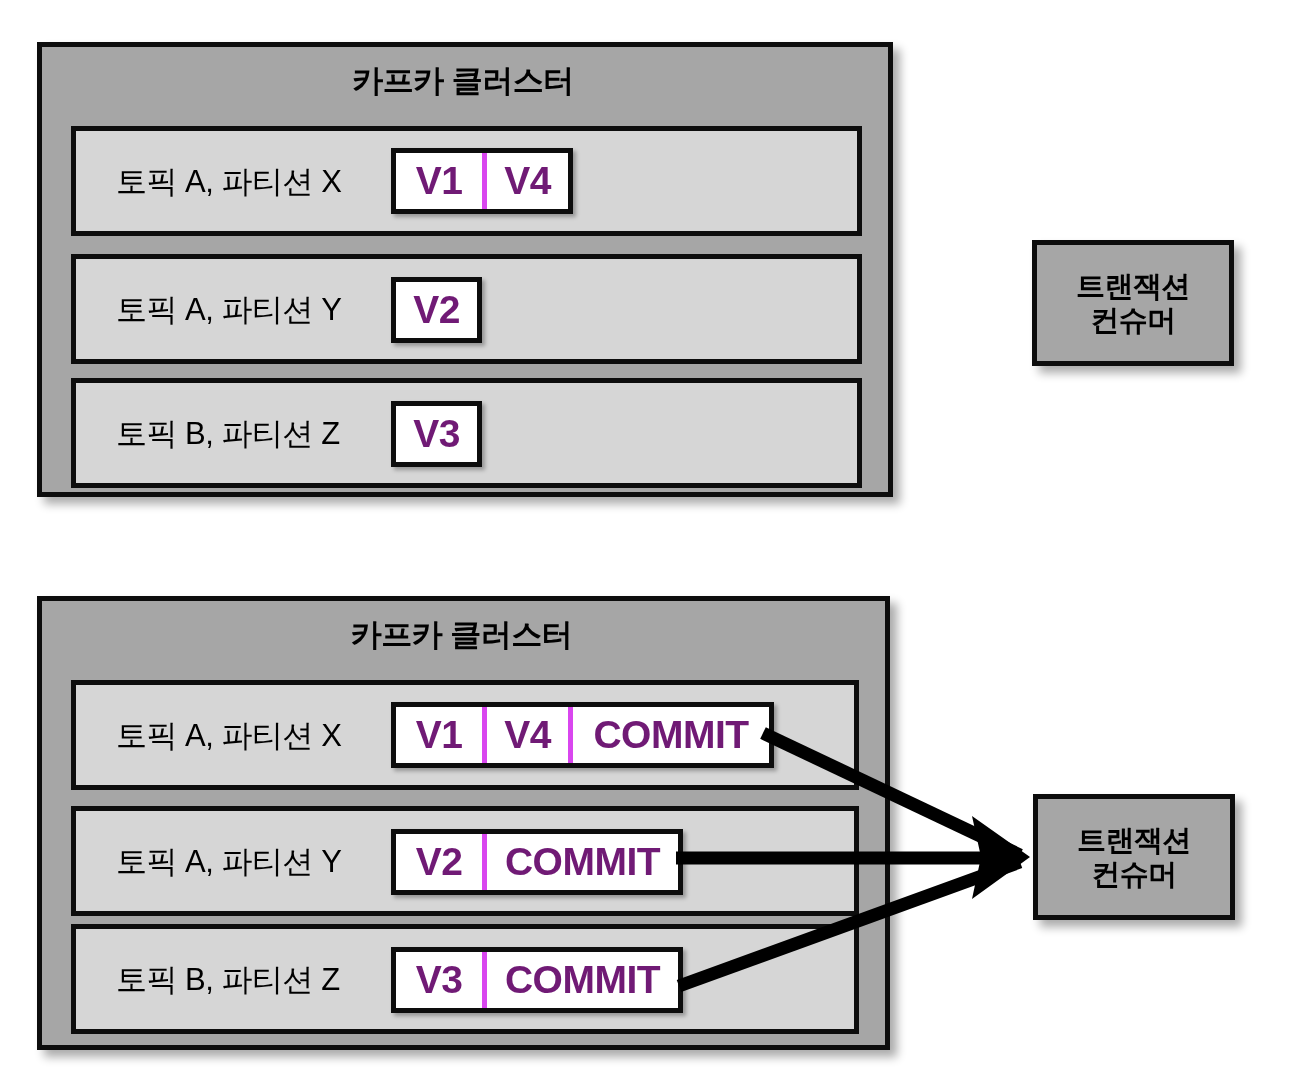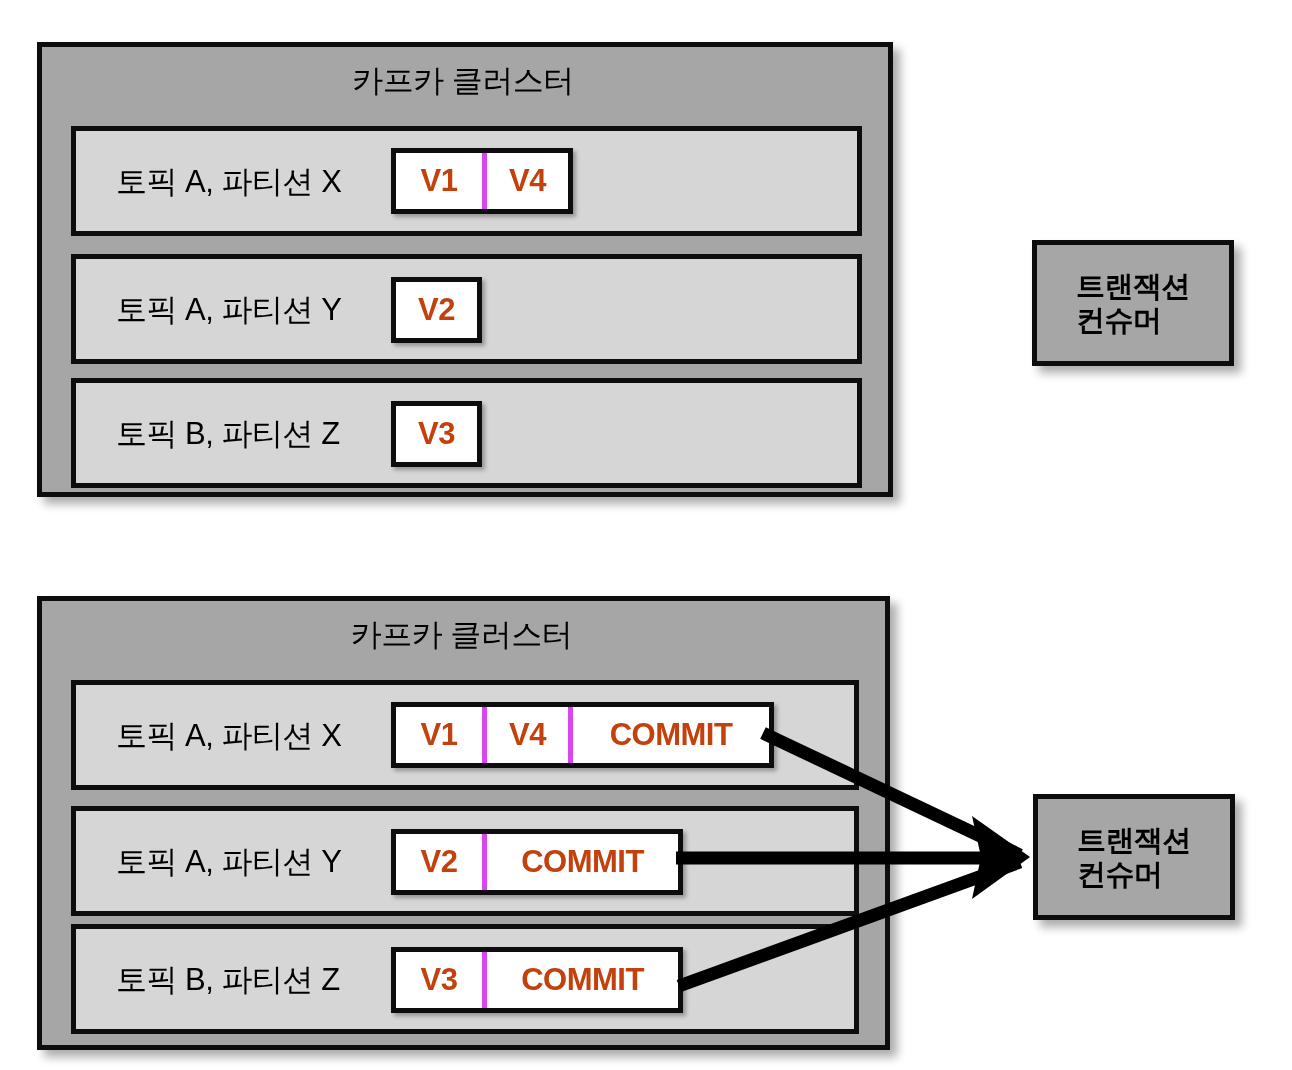--- a/index.html
+++ b/index.html
@@ -21,21 +21,21 @@
     background: #a6a6a6;
     border: 5px solid #0d0d0d;
     box-sizing: border-box;
     box-shadow: 7px 7px 9px rgba(0,0,0,0.33);
   }
   .cluster-title {
     position: absolute;
     left: 0;
     right: 4px;
     text-align: center;
-    font-weight: normal;
+    font-weight: bold;
     font-size: 31px;
     color: #000000;
     letter-spacing: -0.5px;
     white-space: nowrap;
   }
 
   .partition-row {
     position: absolute;
     background: #d6d6d6;
     border: 5px solid #0d0d0d;
@@ -56,23 +56,23 @@
   .msg-strip {
     position: absolute;
     display: flex;
     border: 5px solid #0d0d0d;
     box-sizing: border-box;
     background: #ffffff;
     box-shadow: 3px 3px 4px rgba(0,0,0,0.30);
   }
   .msg-cell {
     background: #ffffff;
-    color: #c2410c;
+    color: #701a75;
     font-weight: bold;
-    font-size: 31px;
+    font-size: 39px;
     display: flex;
     align-items: center;
     justify-content: center;
     box-sizing: border-box;
     letter-spacing: -0.5px;
     white-space: nowrap;
   }
   .msg-cell + .msg-cell {
     border-left: 5px solid #d946ef;
     text-align: center;
@@ -85,20 +85,21 @@
     box-sizing: border-box;
     box-shadow: 7px 7px 9px rgba(0,0,0,0.33);
     display: flex;
     align-items: center;
     justify-content: center;
   }
   .consumer-label {
     font-weight: bold;
     font-size: 29px;
     color: #000000;
+    text-align: center;
     line-height: 1.18;
     letter-spacing: -0.5px;
     white-space: pre-line;
   }
 
   #arrow-layer {
     position: absolute;
     left: 0;
     top: 0;
     width: 1292px;

